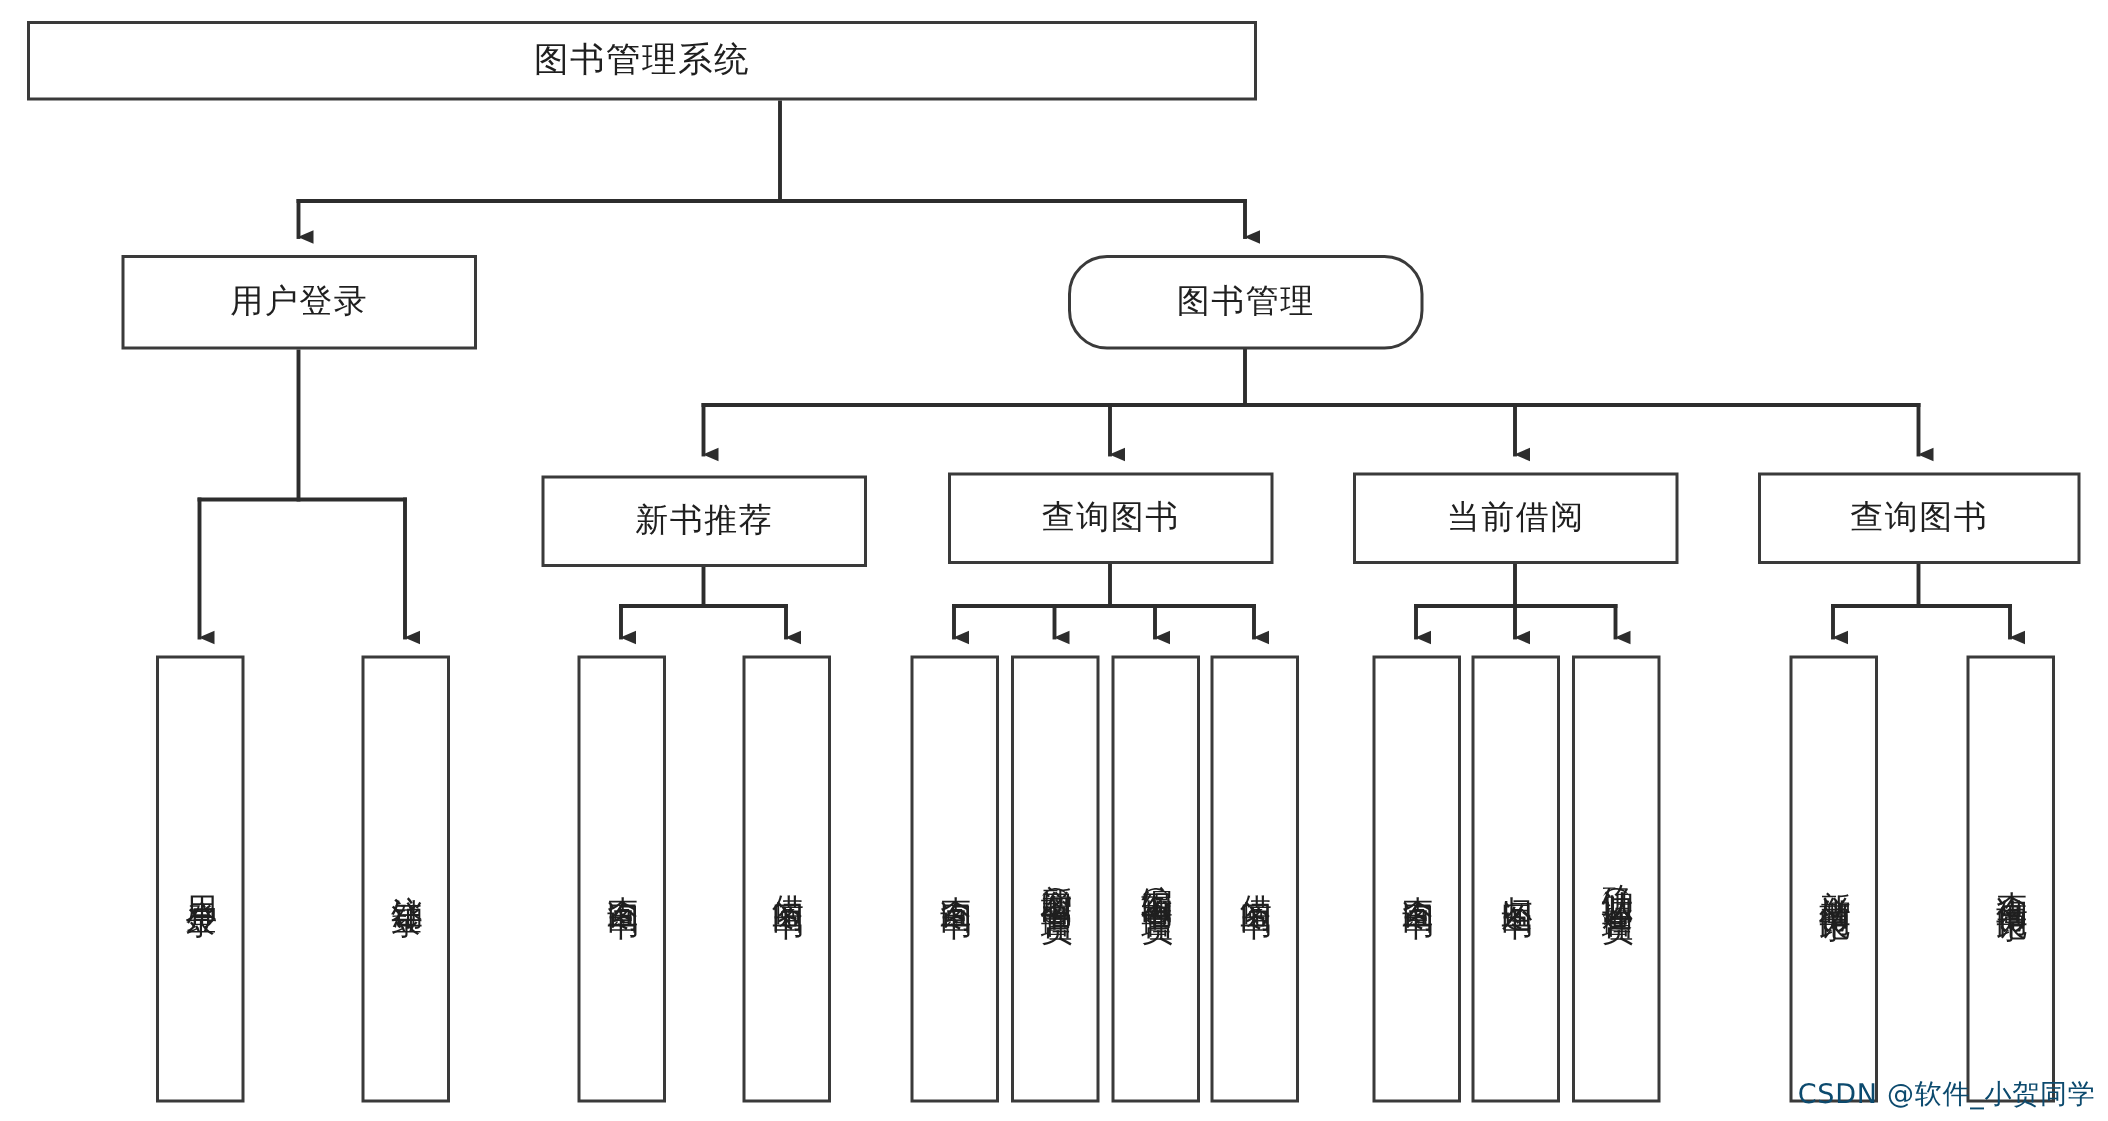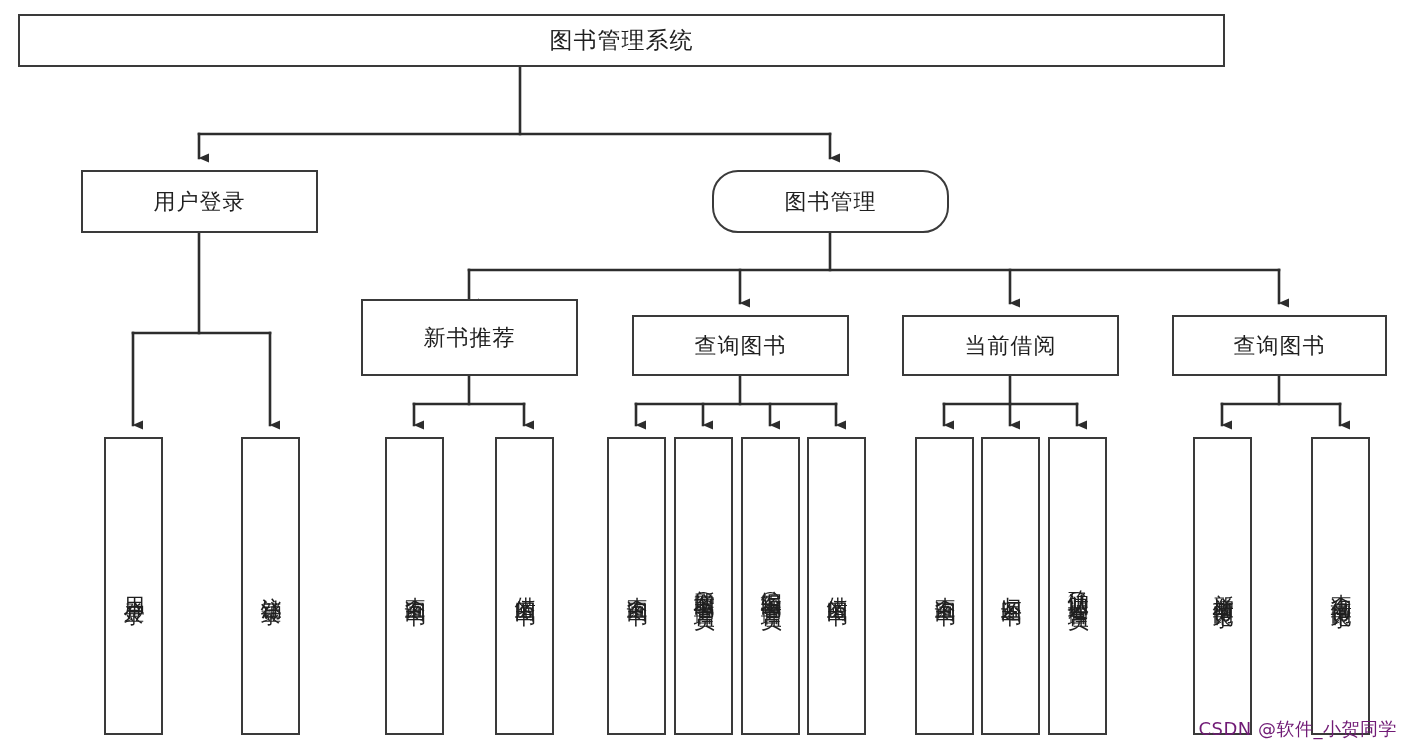--- a/index.html
+++ b/index.html
@@ -57,21 +57,21 @@
     letter-spacing:3px;
     color:#1f1f1f;
     white-space:nowrap;
     max-height:100%;
   }
   .watermark{
     position:absolute;
     right:8px;
     bottom:6px;
     font-size:18px;
-    color:#701a75;
+    color:#0c4a6e;
     letter-spacing:0.5px;
     white-space:nowrap;
     user-select:none;
   }
 </style>
 </head>
 <body>
 
 <div id="stage">
 
@@ -121,33 +121,33 @@
       <path d="M1010,404 L1010,425" marker-end="url(#arw)"></path>
       <path d="M1077,404 L1077,425" marker-end="url(#arw)"></path>
 
       <path d="M1279,376 L1279,404"></path>
       <path d="M1222,404 L1340,404"></path>
       <path d="M1222,404 L1222,425" marker-end="url(#arw)"></path>
       <path d="M1340,404 L1340,425" marker-end="url(#arw)"></path>
     </g>
   </svg>
 
-  <div class="node root" style="left:18px; top:14px; width:1207px; height:53px;">
+  <div class="node root" style="left:18px; top:14px; width:820px; height:53px;">
     <span class="node-label">图书管理系统</span>
   </div>
 
   <div class="node" style="left:81px; top:170px; width:237px; height:63px;">
     <span class="node-label">用户登录</span>
   </div>
 
   <div class="node" style="left:712px; top:170px; width:237px; height:63px;border-radius:26px;">
     <span class="node-label">图书管理</span>
   </div>
 
-  <div class="node" style="left:361px; top:299px; width:217px; height:77px;">
+  <div class="node" style="left:361px; top:317px; width:217px; height:61px;">
     <span class="node-label">新书推荐</span>
   </div>
 
   <div class="node" style="left:632px; top:315px; width:217px; height:61px;">
     <span class="node-label">查询图书</span>
   </div>
 
   <div class="node" style="left:902px; top:315px; width:217px; height:61px;">
     <span class="node-label">当前借阅</span>
   </div>

